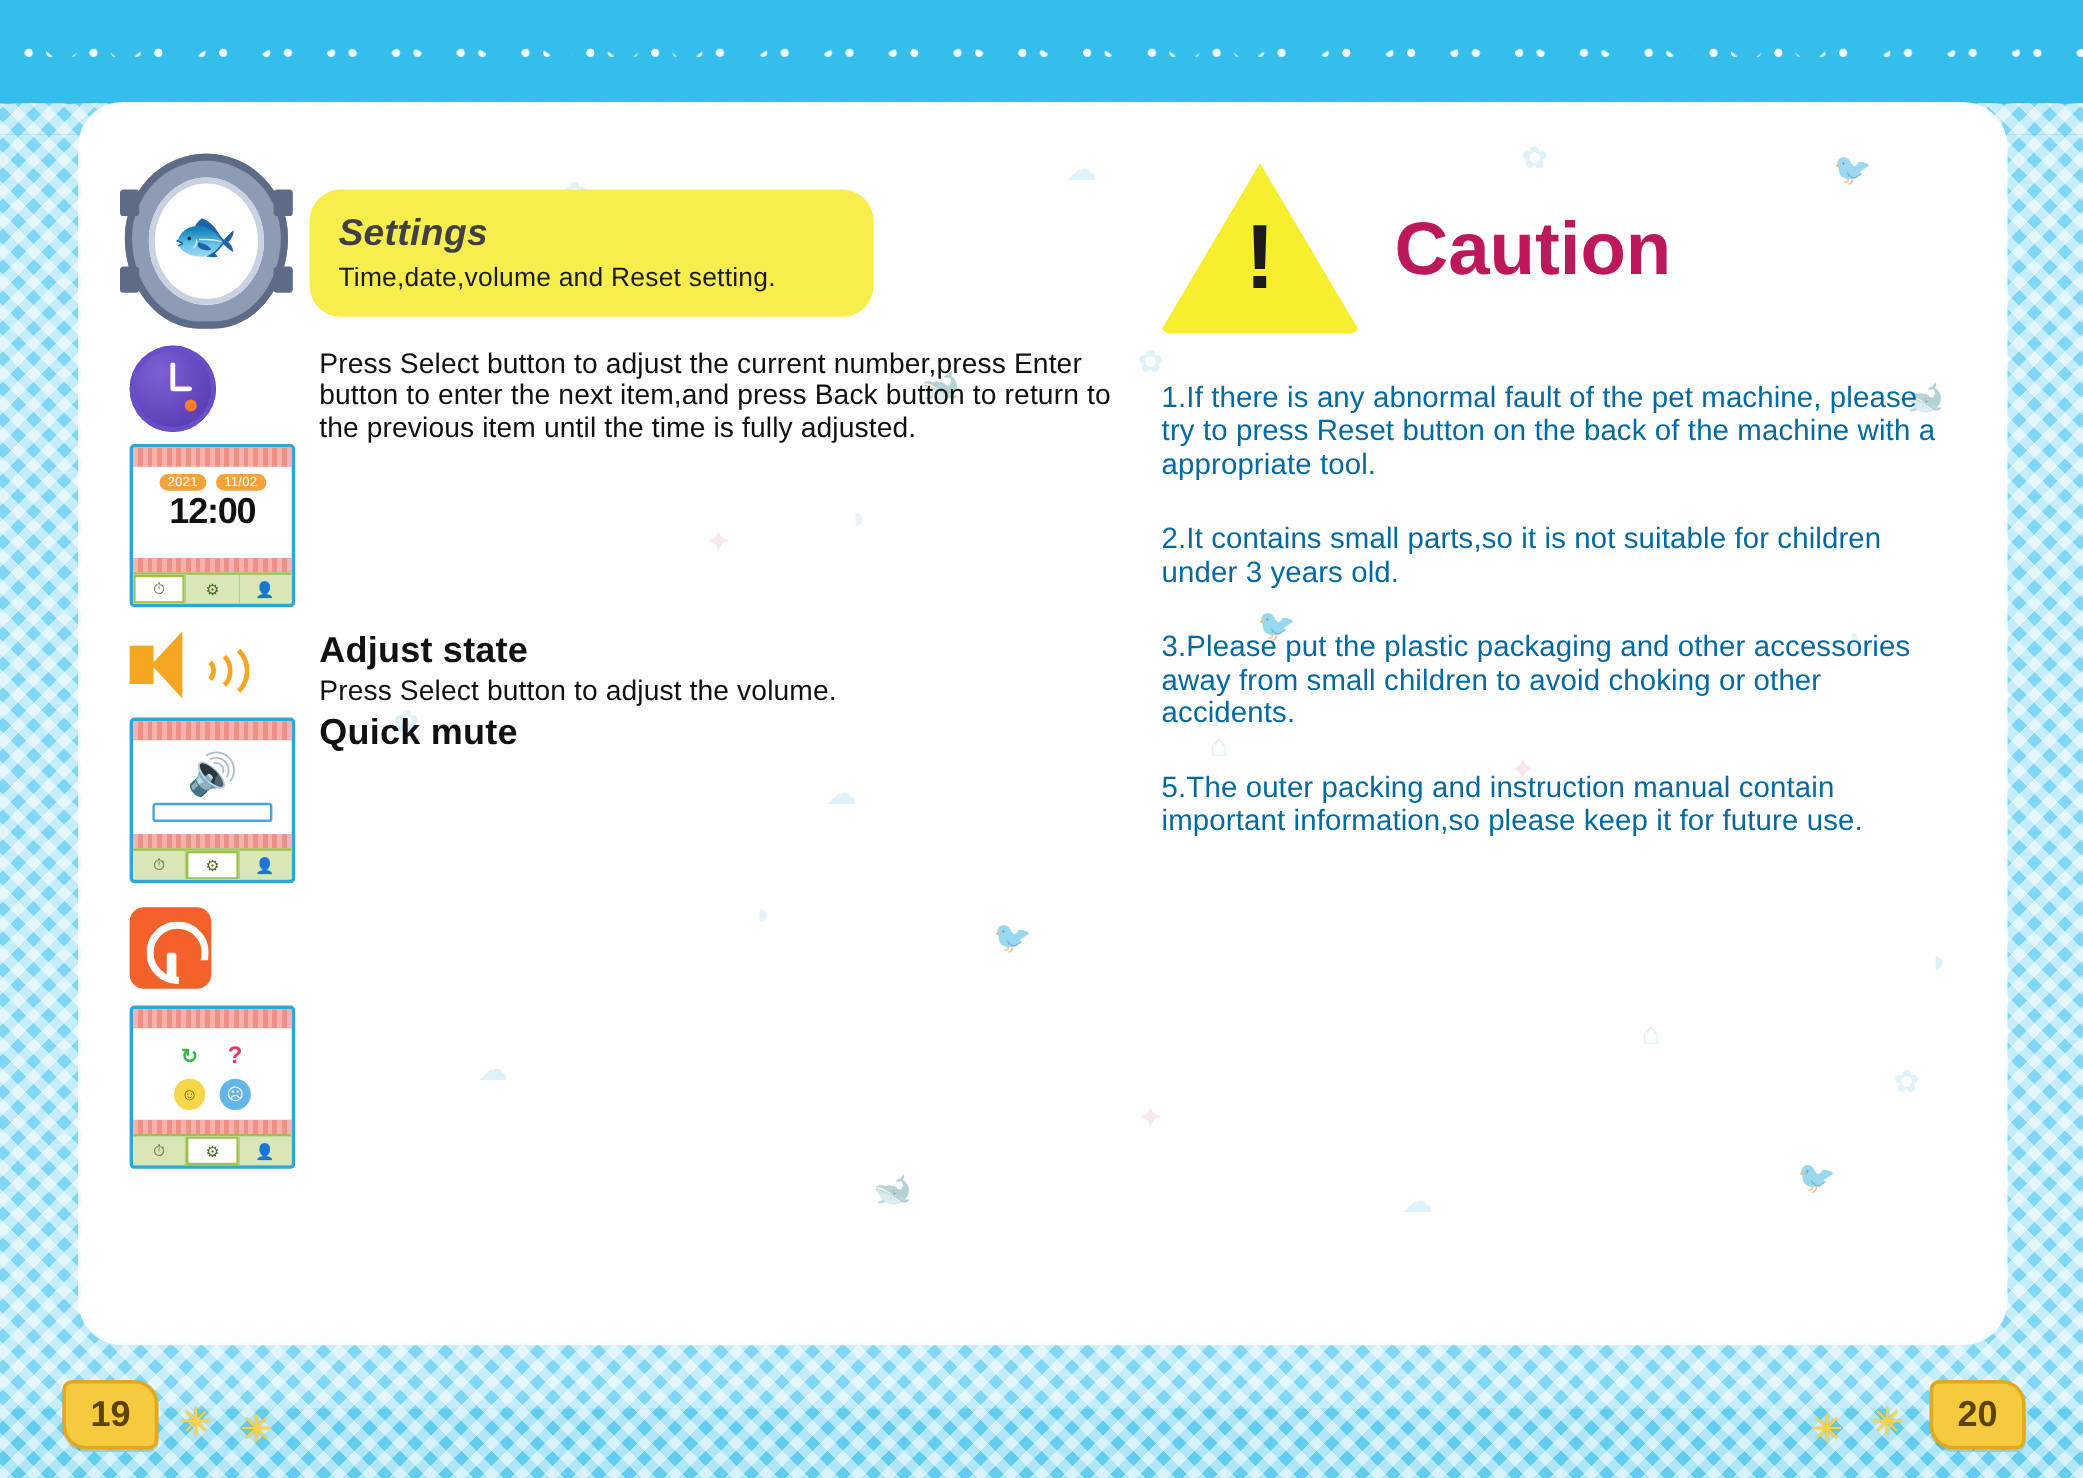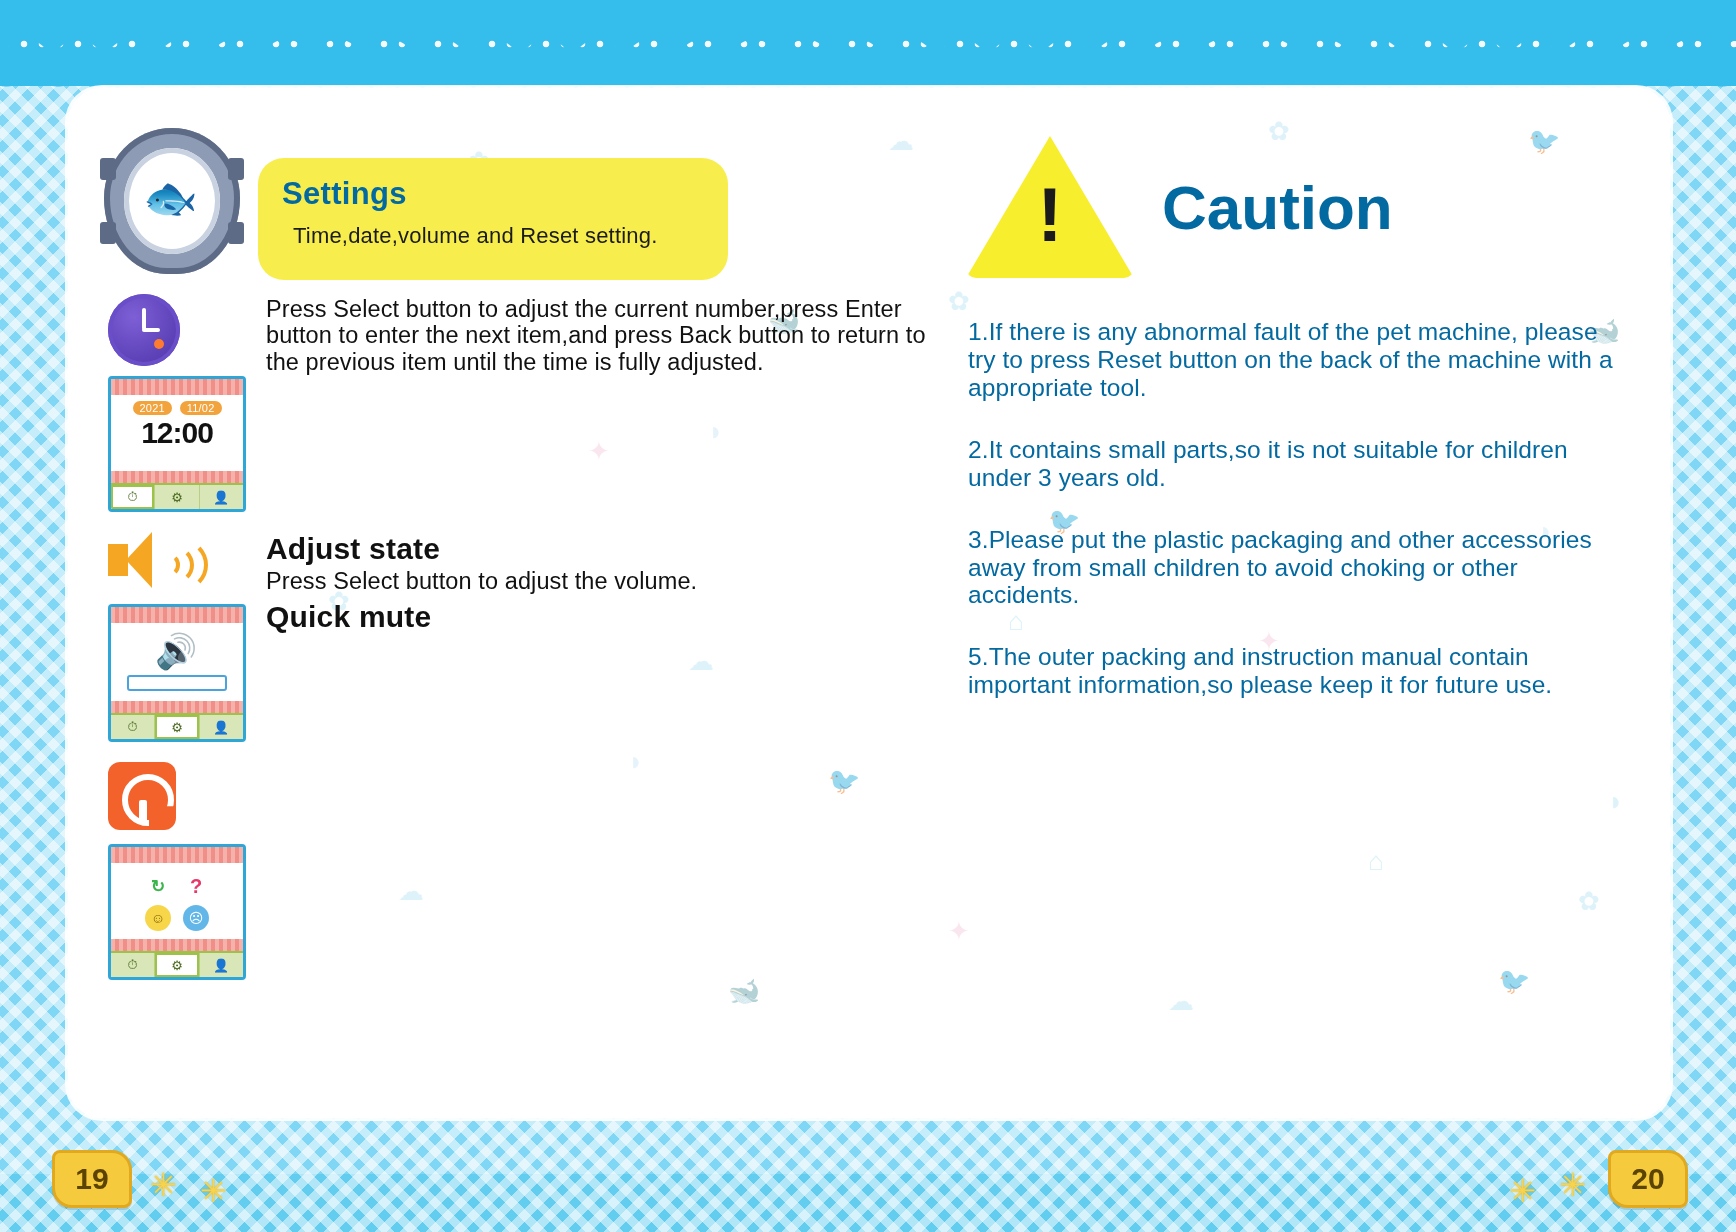--- a/index.html
+++ b/index.html
@@ -170,25 +170,26 @@
     background: #f7ee4e;
     border-radius: 26px;
     padding: 18px 26px 20px 24px;
     width: 470px;
     box-sizing: border-box;
   }
   .settings-bubble h2 {
     margin: 0 0 6px 0;
     font-size: 31px;
     font-weight: bold;
-    color: #0369a1;
+    color: #404040;
     letter-spacing: .3px;
+    font-style: italic;
   }
   .settings-bubble p {
-    margin: 11px;
+    margin: 0;
     font-size: 22px;
     color: #1b1b1b;
     letter-spacing: .2px;
   }
 
   .section {
     position: relative;
     margin-top: 14px;
   }
   .sec-row {
@@ -436,21 +437,21 @@
     text-align: center;
     font-size: 76px;
     font-weight: bold;
     line-height: 62px;
     color: #1b1b1b;
   }
   h1.caution-title {
     margin: 0;
     font-size: 62px;
     font-weight: bold;
-    color: #0369a1;
+    color: #be185d;
     letter-spacing: 0px;
   }
 
   .caution-list {
     margin: 40px 0 0 0;
     padding: 0 8px 0 20px;
   }
   .caution-item {
     font-size: 24.5px;
     line-height: 1.14;

